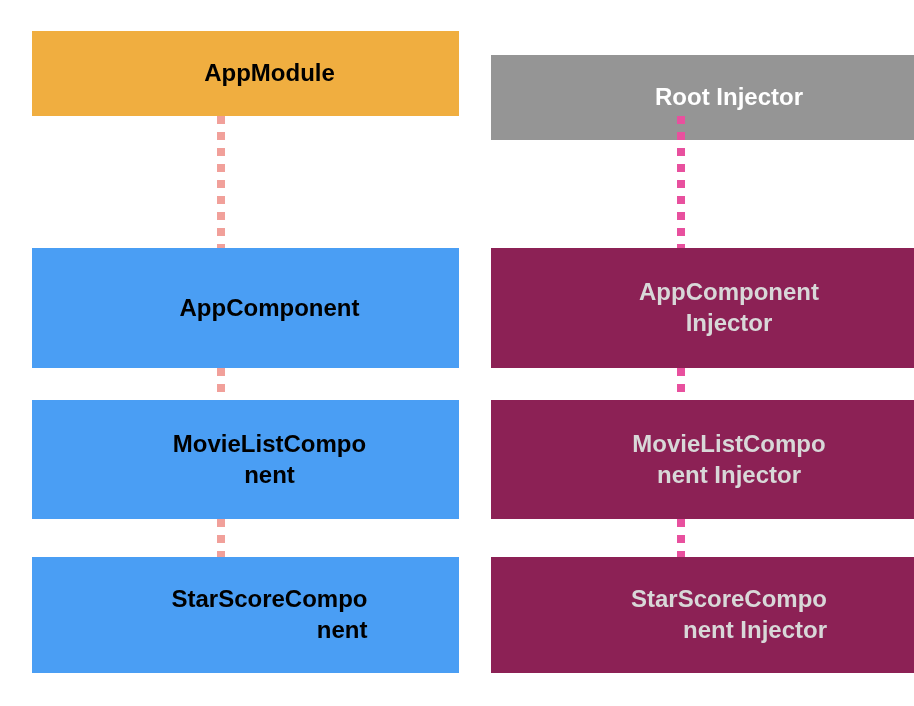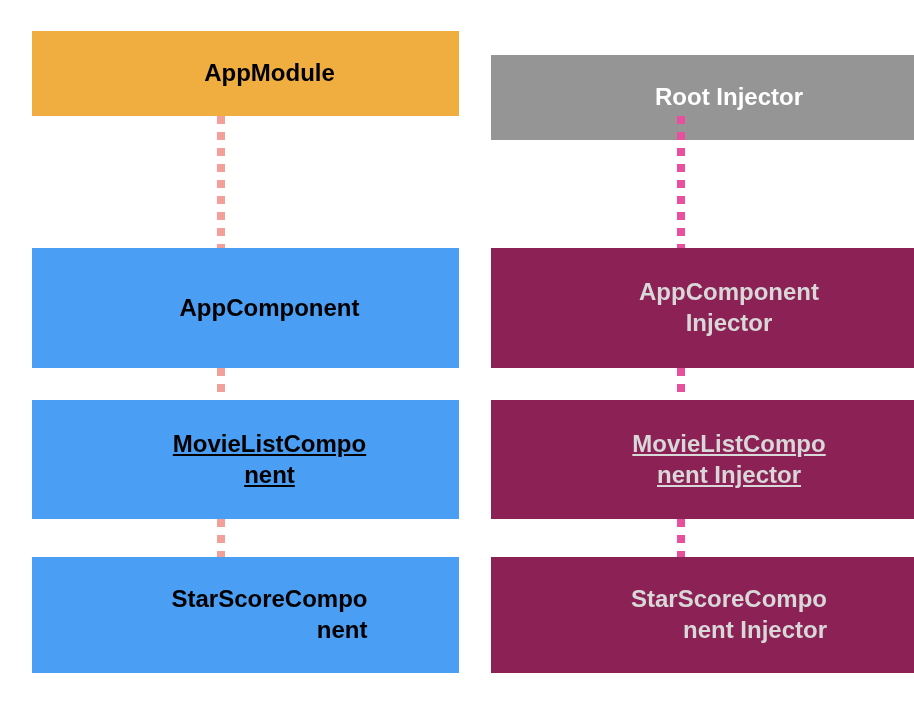--- a/index.html
+++ b/index.html
@@ -28,21 +28,21 @@
   }
   .box .label {
     white-space: pre-line;
   }
   
   .col-left  { left: 32px;  width: 379px; }
   .col-right { left: 491px; width: 380px; }
   
   .row1 { top: 31px;  height: 85px;  }
   .row2 { top: 248px; height: 120px; }
-  .row3 { top: 400px; height: 119px; text-decoration: underline; }
+  .row3 { top: 400px; height: 119px; }
   .row4 { top: 557px; height: 116px; text-align: right; }
   
   .connector {
     position: absolute;
     width: 8px;
     background-image: repeating-linear-gradient(
       to bottom,
       currentColor 0px, currentColor 8px,
       transparent 8px, transparent 16px
     );

